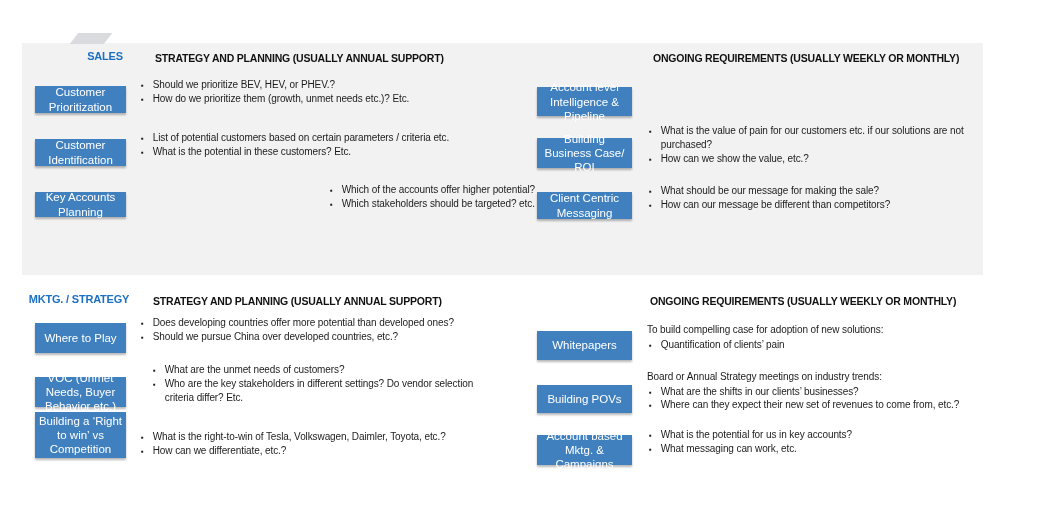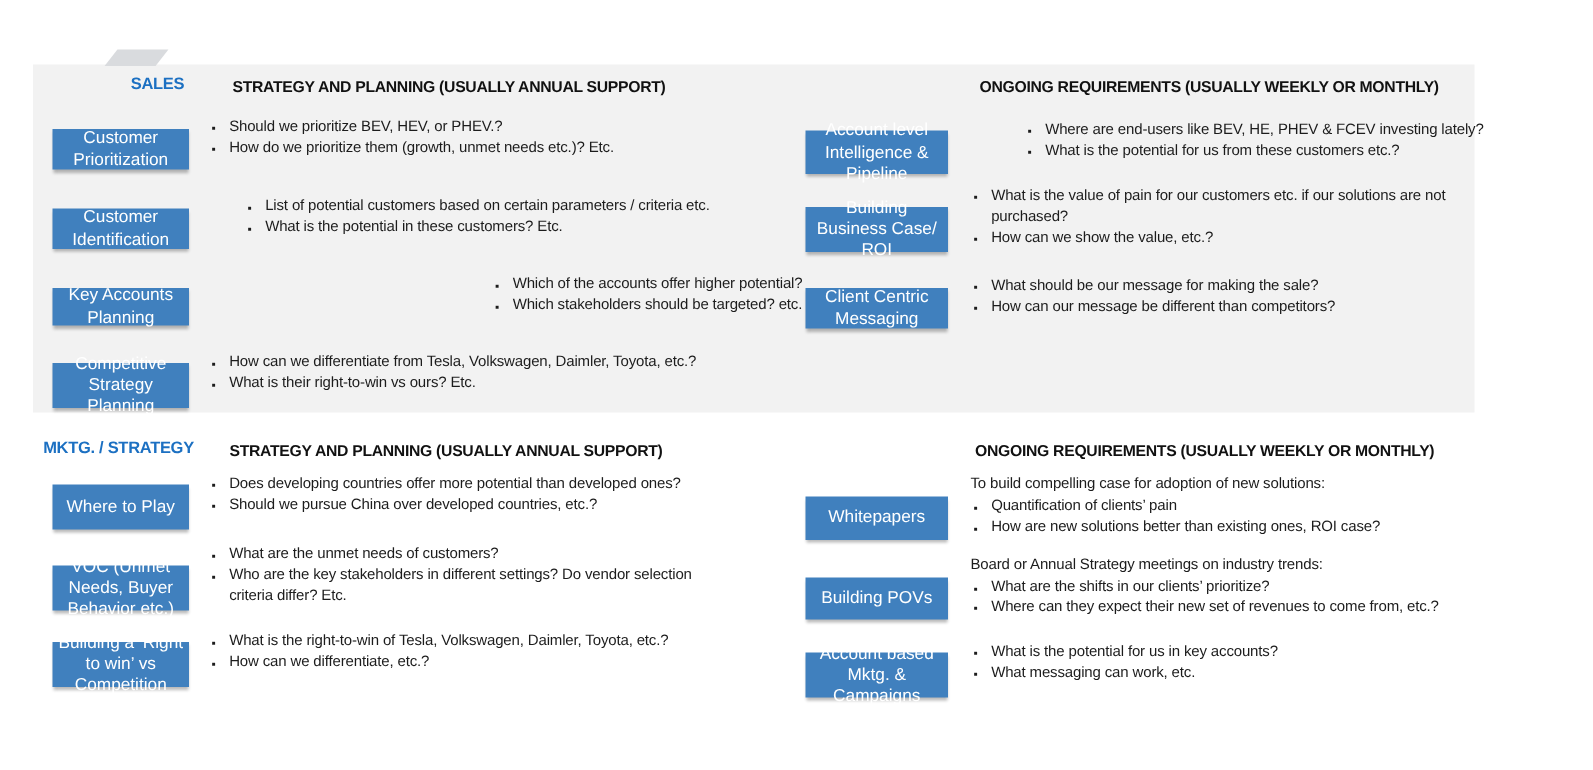--- a/index.html
+++ b/index.html
@@ -68,21 +68,21 @@
         <div class="bullet">
             <span class="sq"></span>
             <span class="bt">Should we prioritize BEV, HEV, or PHEV.?</span>
           </div>
         <div class="bullet">
             <span class="sq"></span>
             <span class="bt">How do we prioritize them (growth, unmet needs etc.)? Etc.</span>
           </div>
       </div>
     </div>
-    <div class="row" style="height:43px;margin-bottom:10px;gap:24px;">
+    <div class="row" style="height:43px;margin-bottom:10px;">
       <div class="box">Customer Identification</div>
       <div class="cell">
         <div class="bullet">
             <span class="sq"></span>
             <span class="bt">List of potential customers based on certain parameters / criteria etc.</span>
           </div>
         <div class="bullet">
             <span class="sq"></span>
             <span class="bt">What is the potential in these customers? Etc.</span>
           </div>
@@ -91,51 +91,28 @@
     <div class="row" style="height:41px;margin-bottom:9px;justify-content:space-between;">
       <div class="box">Key Accounts Planning</div>
       <div class="cell">
         <div class="bullet">
             <span class="sq"></span>
             <span class="bt">Which of the accounts offer higher potential?</span>
           </div>
         <div class="bullet">
             <span class="sq"></span>
             <span class="bt">Which stakeholders should be targeted? etc.</span>
-          </div>
-      </div>
-    </div>
-    <div class="row" style="height:46px;">
-      <div class="box">Competitive Strategy Planning</div>
-      <div class="cell">
-        <div class="bullet">
-            <span class="sq"></span>
-            <span class="bt">How can we differentiate from Tesla, Volkswagen, Daimler, Toyota, etc.?</span>
-          </div>
-        <div class="bullet">
-            <span class="sq"></span>
-            <span class="bt">What is their right-to-win vs ours? Etc.</span>
           </div>
       </div>
     </div>
   </div>
 
   <div class="abs rows rows-right" style="left:537px;top:71px;width:470px;">
     <div class="row" style="height:45px;margin-bottom:6px;gap:36px;">
       <div class="box">Account level Intelligence &amp; Pipeline</div>
-      <div class="cell">
-        <div class="bullet">
-            <span class="sq"></span>
-            <span class="bt">Where are end-users like BEV, HE, PHEV &amp; FCEV investing lately?</span>
-          </div>
-        <div class="bullet">
-            <span class="sq"></span>
-            <span class="bt">What is the potential for us from these customers etc.?</span>
-          </div>
-      </div>
     </div>
     <div class="row" style="height:46px;margin-bottom:8px;">
       <div class="box">Building Business Case/ ROI</div>
       <div class="cell">
         <div class="bullet">
             <span class="sq"></span>
             <span class="bt">What is the value of pain for our customers etc. if our solutions are not purchased?</span>
           </div>
         <div class="bullet">
             <span class="sq"></span>
@@ -169,34 +146,34 @@
         <div class="bullet">
             <span class="sq"></span>
             <span class="bt">Does developing countries offer more potential than developed ones?</span>
           </div>
         <div class="bullet">
             <span class="sq"></span>
             <span class="bt">Should we pursue China over developed countries, etc.?</span>
           </div>
       </div>
     </div>
-    <div class="row" style="height:46px;margin-bottom:5px;">
+    <div class="row" style="height:46px;margin-bottom:5px;gap:12px;">
       <div class="box">VOC (Unmet Needs, Buyer Behavior etc.)</div>
       <div class="cell">
         <div class="bullet">
             <span class="sq"></span>
             <span class="bt">What are the unmet needs of customers?</span>
           </div>
         <div class="bullet">
             <span class="sq"></span>
             <span class="bt">Who are the key stakeholders in different settings? Do vendor selection criteria differ? Etc.</span>
           </div>
       </div>
     </div>
-    <div class="row" style="height:46px;">
+    <div class="row" style="height:46px;align-items:flex-end;">
       <div class="box">Building a ‘Right to win’ vs Competition</div>
       <div class="cell">
         <div class="bullet">
             <span class="sq"></span>
             <span class="bt">What is the right-to-win of Tesla, Volkswagen, Daimler, Toyota, etc.?</span>
           </div>
         <div class="bullet">
             <span class="sq"></span>
             <span class="bt">How can we differentiate, etc.?</span>
           </div>
@@ -206,33 +183,29 @@
 
   <div class="abs rows rows-right" style="left:537px;top:315px;width:480px;">
     <div class="row" style="height:45px;margin-bottom:9px;">
       <div class="box">Whitepapers</div>
       <div class="cell">
         <div class="intro">To build compelling case for adoption of new solutions:</div>
         <div class="bullet">
             <span class="sq"></span>
             <span class="bt">Quantification of clients’ pain</span>
           </div>
-        <div class="bullet">
-            <span class="sq"></span>
-            <span class="bt">How are new solutions better than existing ones, ROI case?</span>
-          </div>
       </div>
     </div>
     <div class="row" style="height:44px;margin-bottom:6px;">
       <div class="box">Building POVs</div>
       <div class="cell">
         <div class="intro">Board or Annual Strategy meetings on industry trends:</div>
         <div class="bullet">
             <span class="sq"></span>
-            <span class="bt">What are the shifts in our clients’ prioritize?</span>
+            <span class="bt">What are the shifts in our clients’ businesses?</span>
           </div>
         <div class="bullet">
             <span class="sq"></span>
             <span class="bt">Where can they expect their new set of revenues to come from, etc.?</span>
           </div>
       </div>
     </div>
     <div class="row" style="height:46px;">
       <div class="box">Account based Mktg. &amp; Campaigns</div>
       <div class="cell">

